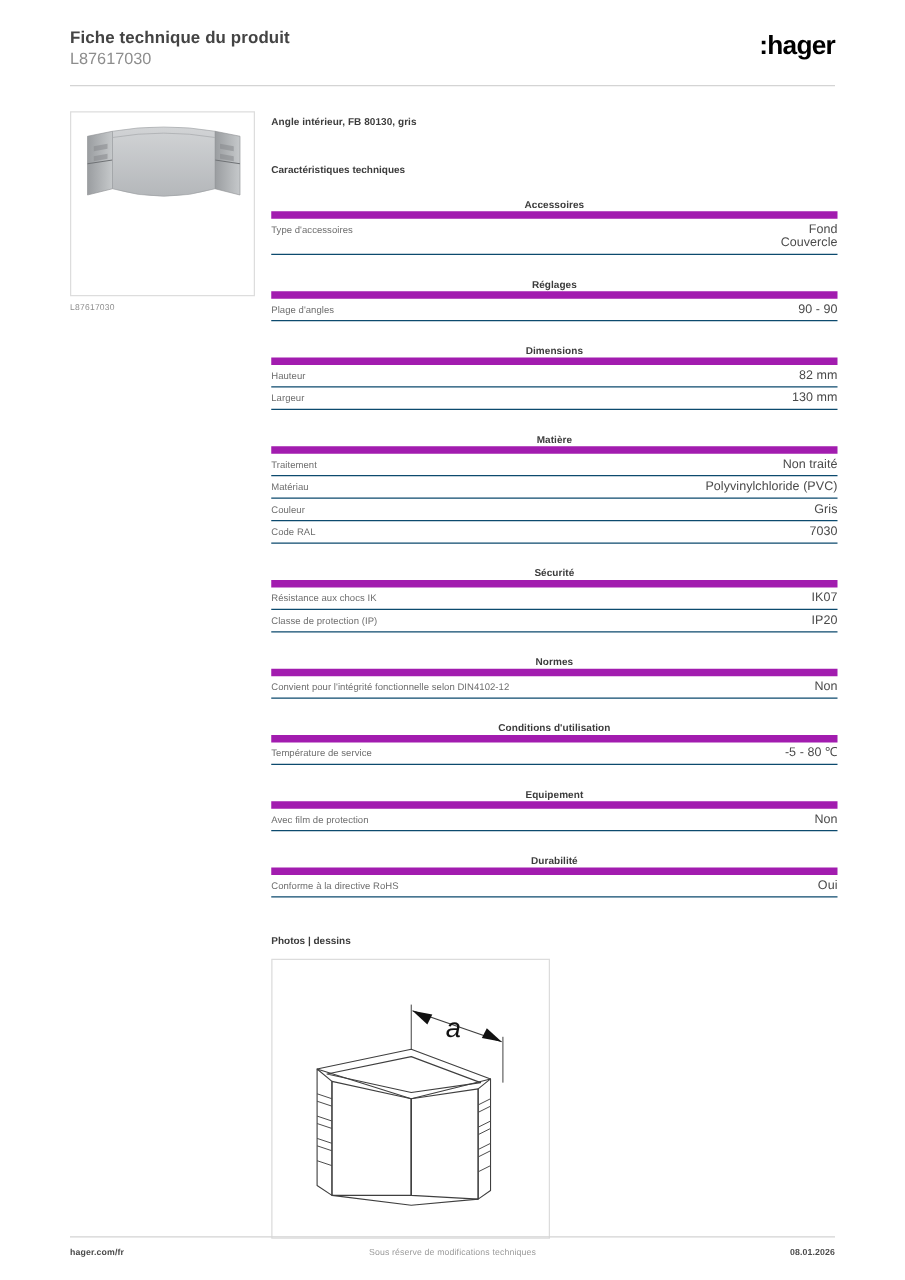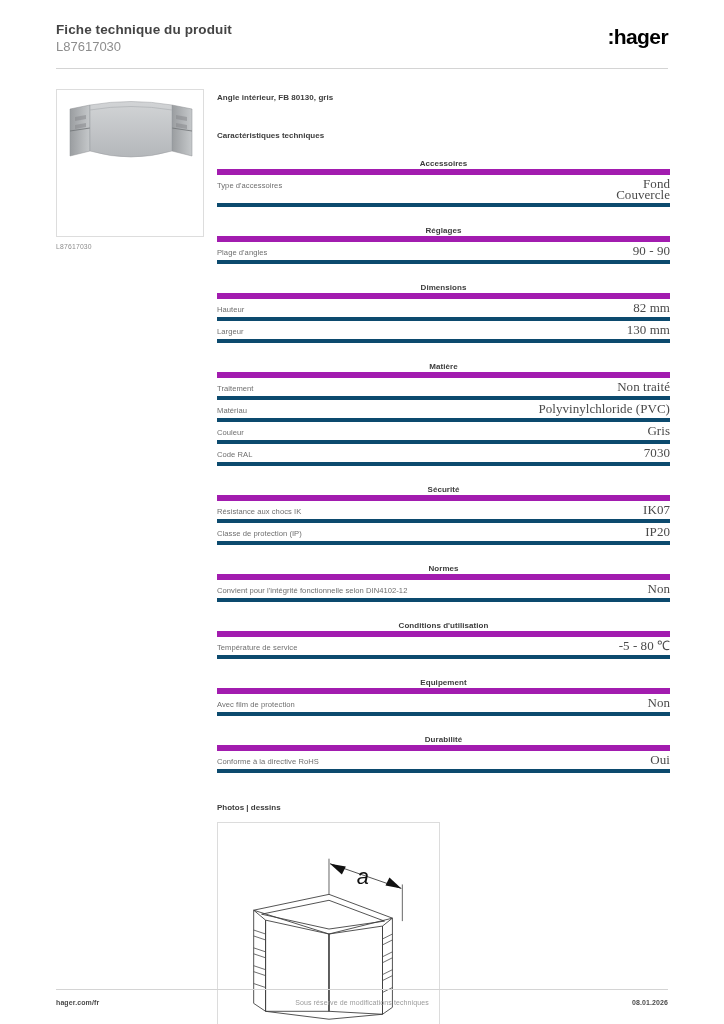--- a/index.html
+++ b/index.html
@@ -114,38 +114,37 @@
     color: #3c3c3c;
     padding-bottom: 1px;
     border-bottom: 6px solid #a21caf;
     letter-spacing: 0.05px;
     text-align: center;
   }
   .row {
     display: flex;
     justify-content: space-between;
     align-items: baseline;
-    border-bottom: 4px solid #0c4a6e;
+    border-bottom: 1px solid #0c4a6e;
     padding: 3px 0 3px 0;
     min-height: 8px;
   }
   .row-label {
     font-size: 7.6px;
     color: #6e6e6e;
     letter-spacing: 0.05px;
     white-space: nowrap;
   }
   .row-value {
-    font-size: 13px;
+    font-size: 10px;
     color: #4a4a4a;
     text-align: right;
     white-space: pre-line;
     letter-spacing: 0.05px;
     line-height: 11px;
-    font-family: Liberation Serif, serif;
   }
 
   
   .drawing-title {
     font-size: 8px;
     font-weight: bold;
     color: #3c3c3c;
     margin: 30px 0 0 0;
   }
   .drawing-box {

